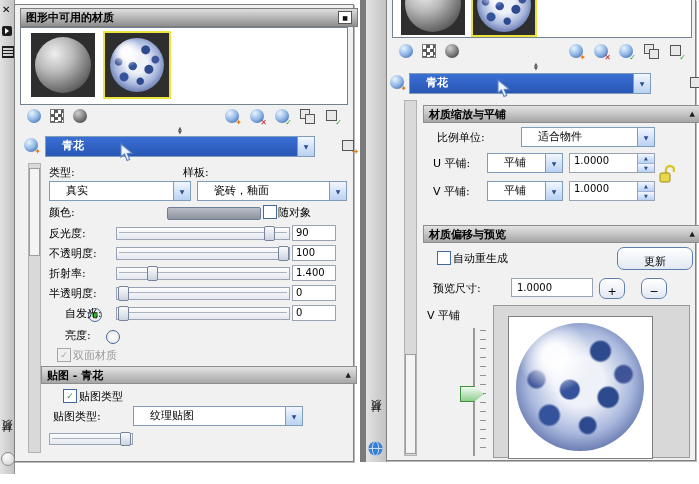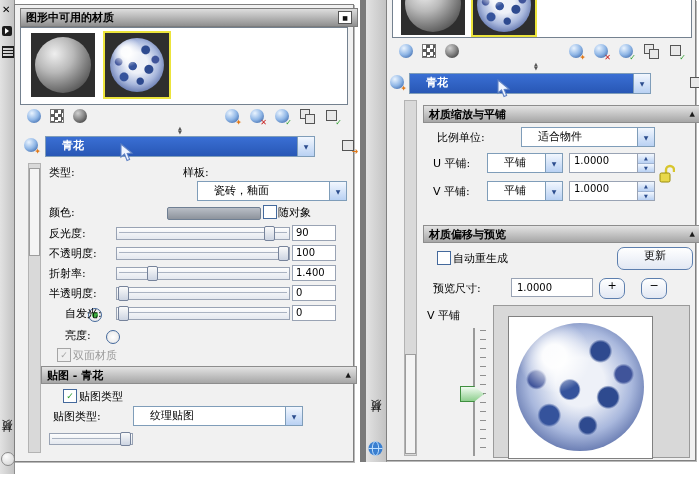--- a/index.html
+++ b/index.html
@@ -65,21 +65,21 @@
     border:1px solid #76839b;border-radius:2px;}
   .valbox{position:absolute;background:#fff;border:1px solid #99a3b4;height:14px;
     padding:0 3px;font-size:10px;line-height:14px;min-width:36px;}
   .cb{width:12px;height:12px;background:#fff;border:1px solid #44699c;display:inline-flex;
     align-items:center;justify-content:center;font-size:9px;line-height:1;color:#2d9e2d;font-weight:bold;}
   .cb.dis{border-color:#a5a5a5;color:#a5a5a5;background:#efefef;}
   .radio{width:12px;height:12px;border-radius:50%;border:1px solid #44699c;
     background:radial-gradient(#fff,#e4e4e4);position:relative;display:inline-block;}
   .radio.on::after{content:"";position:absolute;inset:3px;border-radius:50%;background:#3fae3f;}
   .btn{background:linear-gradient(#ffffff,#e2e8f3);border:1px solid #5d7fae;border-radius:7px;
-    display:flex;align-items:flex-start;justify-content:center;font-size:11px;}
+    display:flex;align-items:flex-end;justify-content:center;font-size:11px;}
   .spin{background:#fff;border:1px solid #99a3b4;display:flex;align-items:stretch;}
   .spin .sval{flex:1;padding:1px 4px;font-size:10px;}
   .spin .btns{width:16px;flex:0 0 16px;display:flex;flex-direction:column;border-left:1px solid #99a3b4;}
   .spin .btns span{flex:1;background:linear-gradient(#f2f7fe,#b9d1f3);display:flex;align-items:center;
     justify-content:center;font-size:5px;color:#2c4d8e;border-bottom:1px solid #9fb4d4;}
   .spin .btns span:last-child{border-bottom:none;}
   .sb{background:#d9d9d9;border:1px solid #b3b3b3;}
   .sbthumb{position:absolute;left:0;right:0;background:#f4f4f4;border:1px solid #9d9d9d;}
   .grip{display:flex;flex-direction:column;align-items:center;line-height:4px;font-size:5px;color:#555;}
   .vline{background:#9a9a9a;}
@@ -173,20 +173,24 @@
     <span class="abs i16" style="left:306px;top:132px;"><span class="sqr" style="left:1px;top:3px;width:10px;height:9px;"></span><span class="badge orange">➜</span></span>
 
     
     <div class="abs sb" style="left:13px;top:158px;width:11px;height:288px;">
       <div class="sbthumb" style="top:4px;height:86px;"></div>
     </div>
 
     
     <span class="lbl" style="left:34px;top:160px;">类型:</span>
     <span class="lbl" style="left:168px;top:160px;">样板:</span>
+    <div class="abs combo" style="left:34px;top:176px;width:140px;height:18px;">
+      <span class="txt">真实</span>
+      <span class="cbtn">▼</span>
+    </div>
     <div class="abs combo" style="left:182px;top:176px;width:148px;height:18px;">
       <span class="txt">瓷砖，釉面</span>
       <span class="cbtn">▼</span>
     </div>
 
     
     <span class="lbl" style="left:34px;top:200px;">颜色:</span>
     <div class="abs" style="left:152px;top:202px;width:92px;height:11px;border:1px solid #6f7f93;border-radius:2px;background:linear-gradient(#b9bec6,#8d939c);"></div>
     <span class="abs cb" style="left:248px;top:200px;"></span>
     <span class="lbl" style="left:263px;top:200px;">随对象</span>

